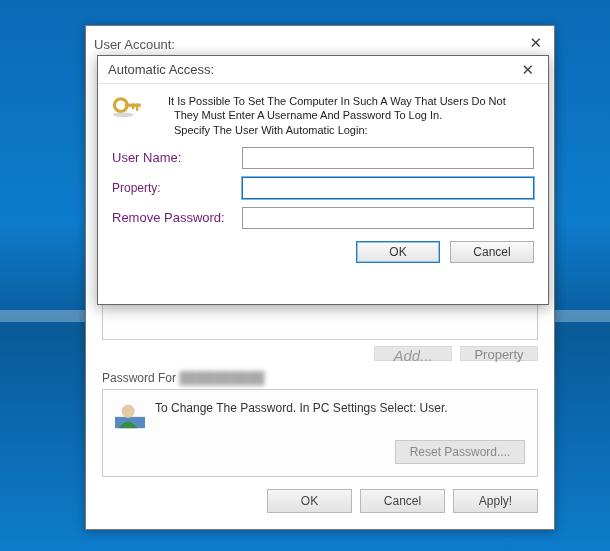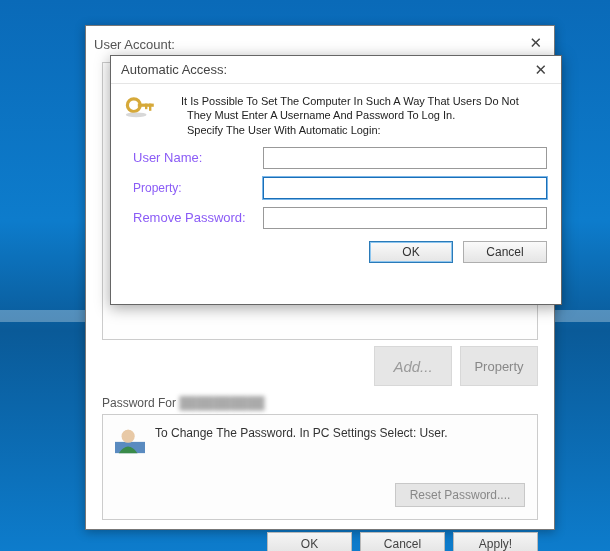--- a/index.html
+++ b/index.html
@@ -27,57 +27,57 @@
   .placeholder-box {
     height: 278px; border: 1px solid #ccc; background: #fefefe; margin-bottom: 6px;
   }
   .btn-row { display: flex; gap: 8px; justify-content: flex-end; margin: 6px 0 10px 0; }
   .btn-row2 { display: flex; gap: 8px; justify-content: flex-end; margin-top: 12px; }
   button.flat {
     width: 85px; height: 24px; border: 1px solid #b8b8b8;
     background: linear-gradient(#f5f5f5,#e3e3e3); font-size: 12px; color: #444;
   }
   button.ghost {
-    width: 78px; height: 40px; background: #e6e6e6; border: 1px solid #d8d8d8;
+    width: 78px; height: 15px; background: #e6e6e6; border: 1px solid #d8d8d8;
     color: #888; font-size: 13px;
   }
   button.ghost.add { font-style: italic; font-size: 15px; color: #9a9a9a; }
   .section-label { font-size: 12px; color: #555; margin-bottom: 4px; }
   .pw-box {
-    border: 1px solid #ccc; padding: 10px 12px 12px 12px; display: flex; gap: 28px;
+    border: 1px solid #ccc; padding: 10px 12px 12px 12px; display: flex; gap: 10px;
     flex-direction: column; background: #fdfdfd;
   }
   .pw-inner { display: flex; gap: 10px; align-items: flex-start; }
   .pw-inner .txt { font-size: 12px; color: #333; line-height: 1.35; flex: 1; }
   .user-icon {
     width: 30px; height: 30px; position: relative;
   }
   .reset-row { display: flex; justify-content: flex-end; }
   button.reset {
     width: 130px; height: 24px; background: #e5e5e5; border: 1px solid #c8c8c8;
     color: #888; font-size: 12px;
   }
 
   .win-dlg {
-    position: absolute; left: 110px; top: 55px; width: 452px; height: 250px;
+    position: absolute; left: 97px; top: 55px; width: 452px; height: 250px;
     background: #fff; border: 1px solid #666;
     box-shadow: 0 3px 14px rgba(0,0,0,0.35);
   }
   .titlebar-dlg {
     height: 28px; display: flex; align-items: center; padding: 0 10px;
     border-bottom: 1px solid #e5e5e5; font-size: 13px; color: #444;
   }
   .titlebar-dlg .title { flex: 1; }
   .dlg-body { padding: 10px 14px 10px 14px; }
   .intro { display: flex; gap: 24px; margin-bottom: 10px; }
   .intro .txt { font-size: 11px; color: #222; line-height: 1.3; }
   .intro .txt .l2 { padding-left: 6px; display: block; }
   .key-icon { width: 32px; height: 28px; flex-shrink: 0; }
   .form-row { display: flex; align-items: center; margin: 8px 0; }
-  .form-row label { width: 130px; font-size: 13px; color: #8b5cf6; margin-left: 8px; }
+  .form-row label { width: 130px; font-size: 13px; color: #701a75; }
   .form-row label.small { font-size: 12px; }
   .form-row input {
     flex: 1; height: 22px; border: 1px solid #999; padding: 0 6px; font-size: 12px;
     background: #fff;
   }
   .form-row input.focus { border: 1px solid #1a6fb8; outline: 1px solid #7ab6e8; }
   .blur-val { color: #bbb; letter-spacing: 1px; filter: blur(0.6px); }
   .dlg-btns { display: flex; gap: 10px; justify-content: flex-end; margin-top: 12px; }
   button.dlg {
     width: 84px; height: 22px; border: 1px solid #aeaeae;

